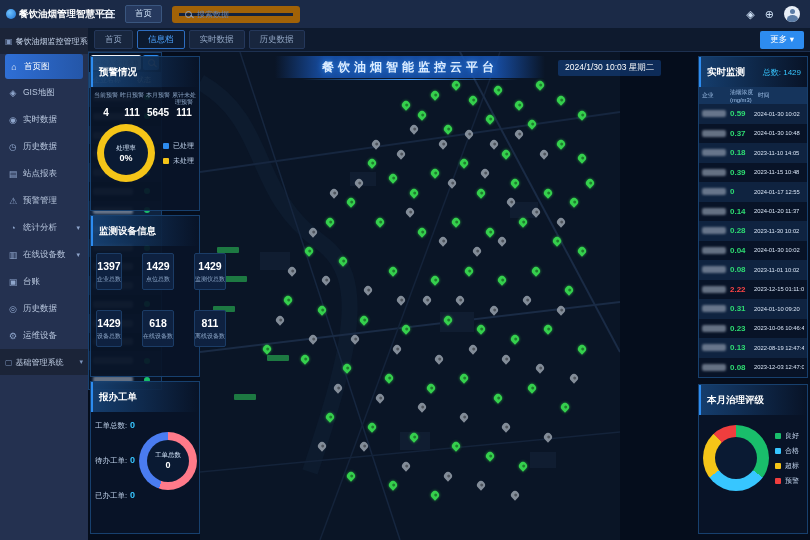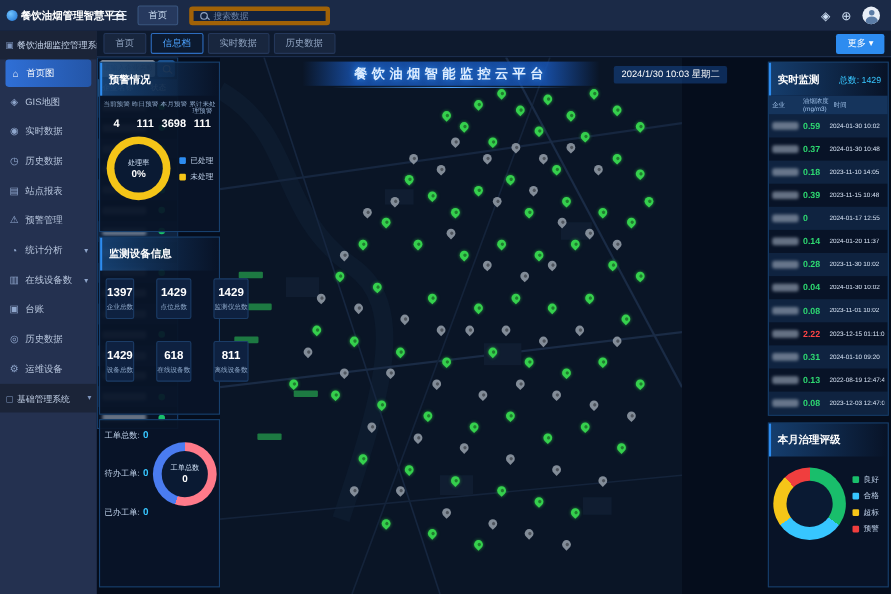--- a/index.html
+++ b/index.html
@@ -13,21 +13,21 @@
   .brand { width:96px; padding-left:6px; color:#fff; font-size:9.5px; font-weight:bold;
     display:flex; align-items:center; gap:3px; white-space:nowrap; }
   .logo { width:10px; height:10px; border-radius:50%;
     background:radial-gradient(circle at 35% 35%, #6fc3ff, #1d6fd0); flex:0 0 auto; }
   .burger { width:13px; height:9px; margin:0 10px 0 6px; position:relative; cursor:pointer; }
   .burger::before { content:""; position:absolute; left:0; top:0; width:13px; height:1.6px;
     background:#dfe9f7; box-shadow:0 3.6px 0 #dfe9f7, 0 7.2px 0 #dfe9f7; }
   .top-tab { background:#26395e; border:1px solid #3a5population;border:1px solid #3a567f; color:#cfe0f5;
     font-size:8.5px; padding:2px 9px; border-radius:2px; margin-right:10px; cursor:pointer; }
   .top-search { display:flex; align-items:center; gap:5px; background:#13223d;
-    border:4px solid #a16207; border-radius:3px; height:17px; width:128px; padding:0 6px; }
+    border:7px solid #a16207; border-radius:3px; height:17px; width:128px; padding:0 6px; }
   .mag { width:7px; height:7px; border:1.3px solid #8fa3c0; border-radius:50%; position:relative; flex:0 0 auto; }
   .mag::after { content:""; position:absolute; width:4px; height:1.3px; background:#8fa3c0;
     transform:rotate(45deg); right:-3px; bottom:-1px; }
   .top-search .ph { color:#6f84a6; font-size:8px; }
   .top-right { margin-left:auto; display:flex; align-items:center; gap:10px; padding-right:10px; }
   .tb-icon { color:#cfe0f5; font-size:11px; cursor:pointer; }
   .avatar { width:16px; height:16px; border-radius:50%; background:#e8eef7; position:relative; overflow:hidden; cursor:pointer; }
   .avatar::before { content:""; position:absolute; top:3px; left:5.5px; width:5px; height:5px;
     border-radius:50%; background:#5b7ca6; }
   .avatar::after { content:""; position:absolute; top:9px; left:2.5px; width:11px; height:8px;
@@ -420,21 +420,21 @@
           <div class="wstat">
             <div class="wlab">当前预警</div>
             <div class="wval">4</div>
           </div>
           <div class="wstat">
             <div class="wlab">昨日预警</div>
             <div class="wval">111</div>
           </div>
           <div class="wstat">
             <div class="wlab">本月预警</div>
-            <div class="wval">3698</div>
+            <div class="wval">5645</div>
           </div>
           <div class="wstat">
             <div class="wlab">累计未处理预警</div>
             <div class="wval">111</div>
           </div>
         </div>
       <div class="donut-row">
         <div class="donut" id="warn-donut" style="background: conic-gradient(rgb(45, 140, 240) 0%, rgb(45, 140, 240) 0%, rgb(245, 197, 24) 0%, rgb(245, 197, 24) 100%);">
           <div class="hole">
             <span class="hl">处理率</span>
@@ -478,20 +478,21 @@
             <div class="dev-lab">在线设备数</div>
           </div>
           <div class="dev-box">
             <div class="dev-val">811</div>
             <div class="dev-lab">离线设备数</div>
           </div>
         </div>
     </section>
 
     <section class="panel" id="wo-panel">
+      <div class="panel-title">报办工单</div>
       <div class="wo-body">
         <div class="wo-list" id="wo-rows">
             <div class="wo-row">
               <span class="wo-lab">工单总数:</span>
               <span class="wo-val">0</span>
             </div>
             <div class="wo-row">
               <span class="wo-lab">待办工单:</span>
               <span class="wo-val">0</span>
             </div>
@@ -649,20 +650,25 @@
             <span class="rt-val alert">2.22</span>
             <span class="rt-time">2023-12-15 01:11:00</span>
           </div>
           <div class="rt-row">
             <span class="blur rt-blur"></span>
             <span class="rt-val">0.31</span>
             <span class="rt-time">2024-01-10 09:20</span>
           </div>
           <div class="rt-row">
             <span class="blur rt-blur"></span>
+            <span class="rt-val">0.23</span>
+            <span class="rt-time">2023-10-06 10:46:43</span>
+          </div>
+          <div class="rt-row">
+            <span class="blur rt-blur"></span>
             <span class="rt-val">0.13</span>
             <span class="rt-time">2022-08-19 12:47:43</span>
           </div>
           <div class="rt-row">
             <span class="blur rt-blur"></span>
             <span class="rt-val">0.08</span>
             <span class="rt-time">2023-12-03 12:47:03</span>
           </div>
         </div>
     </section>

